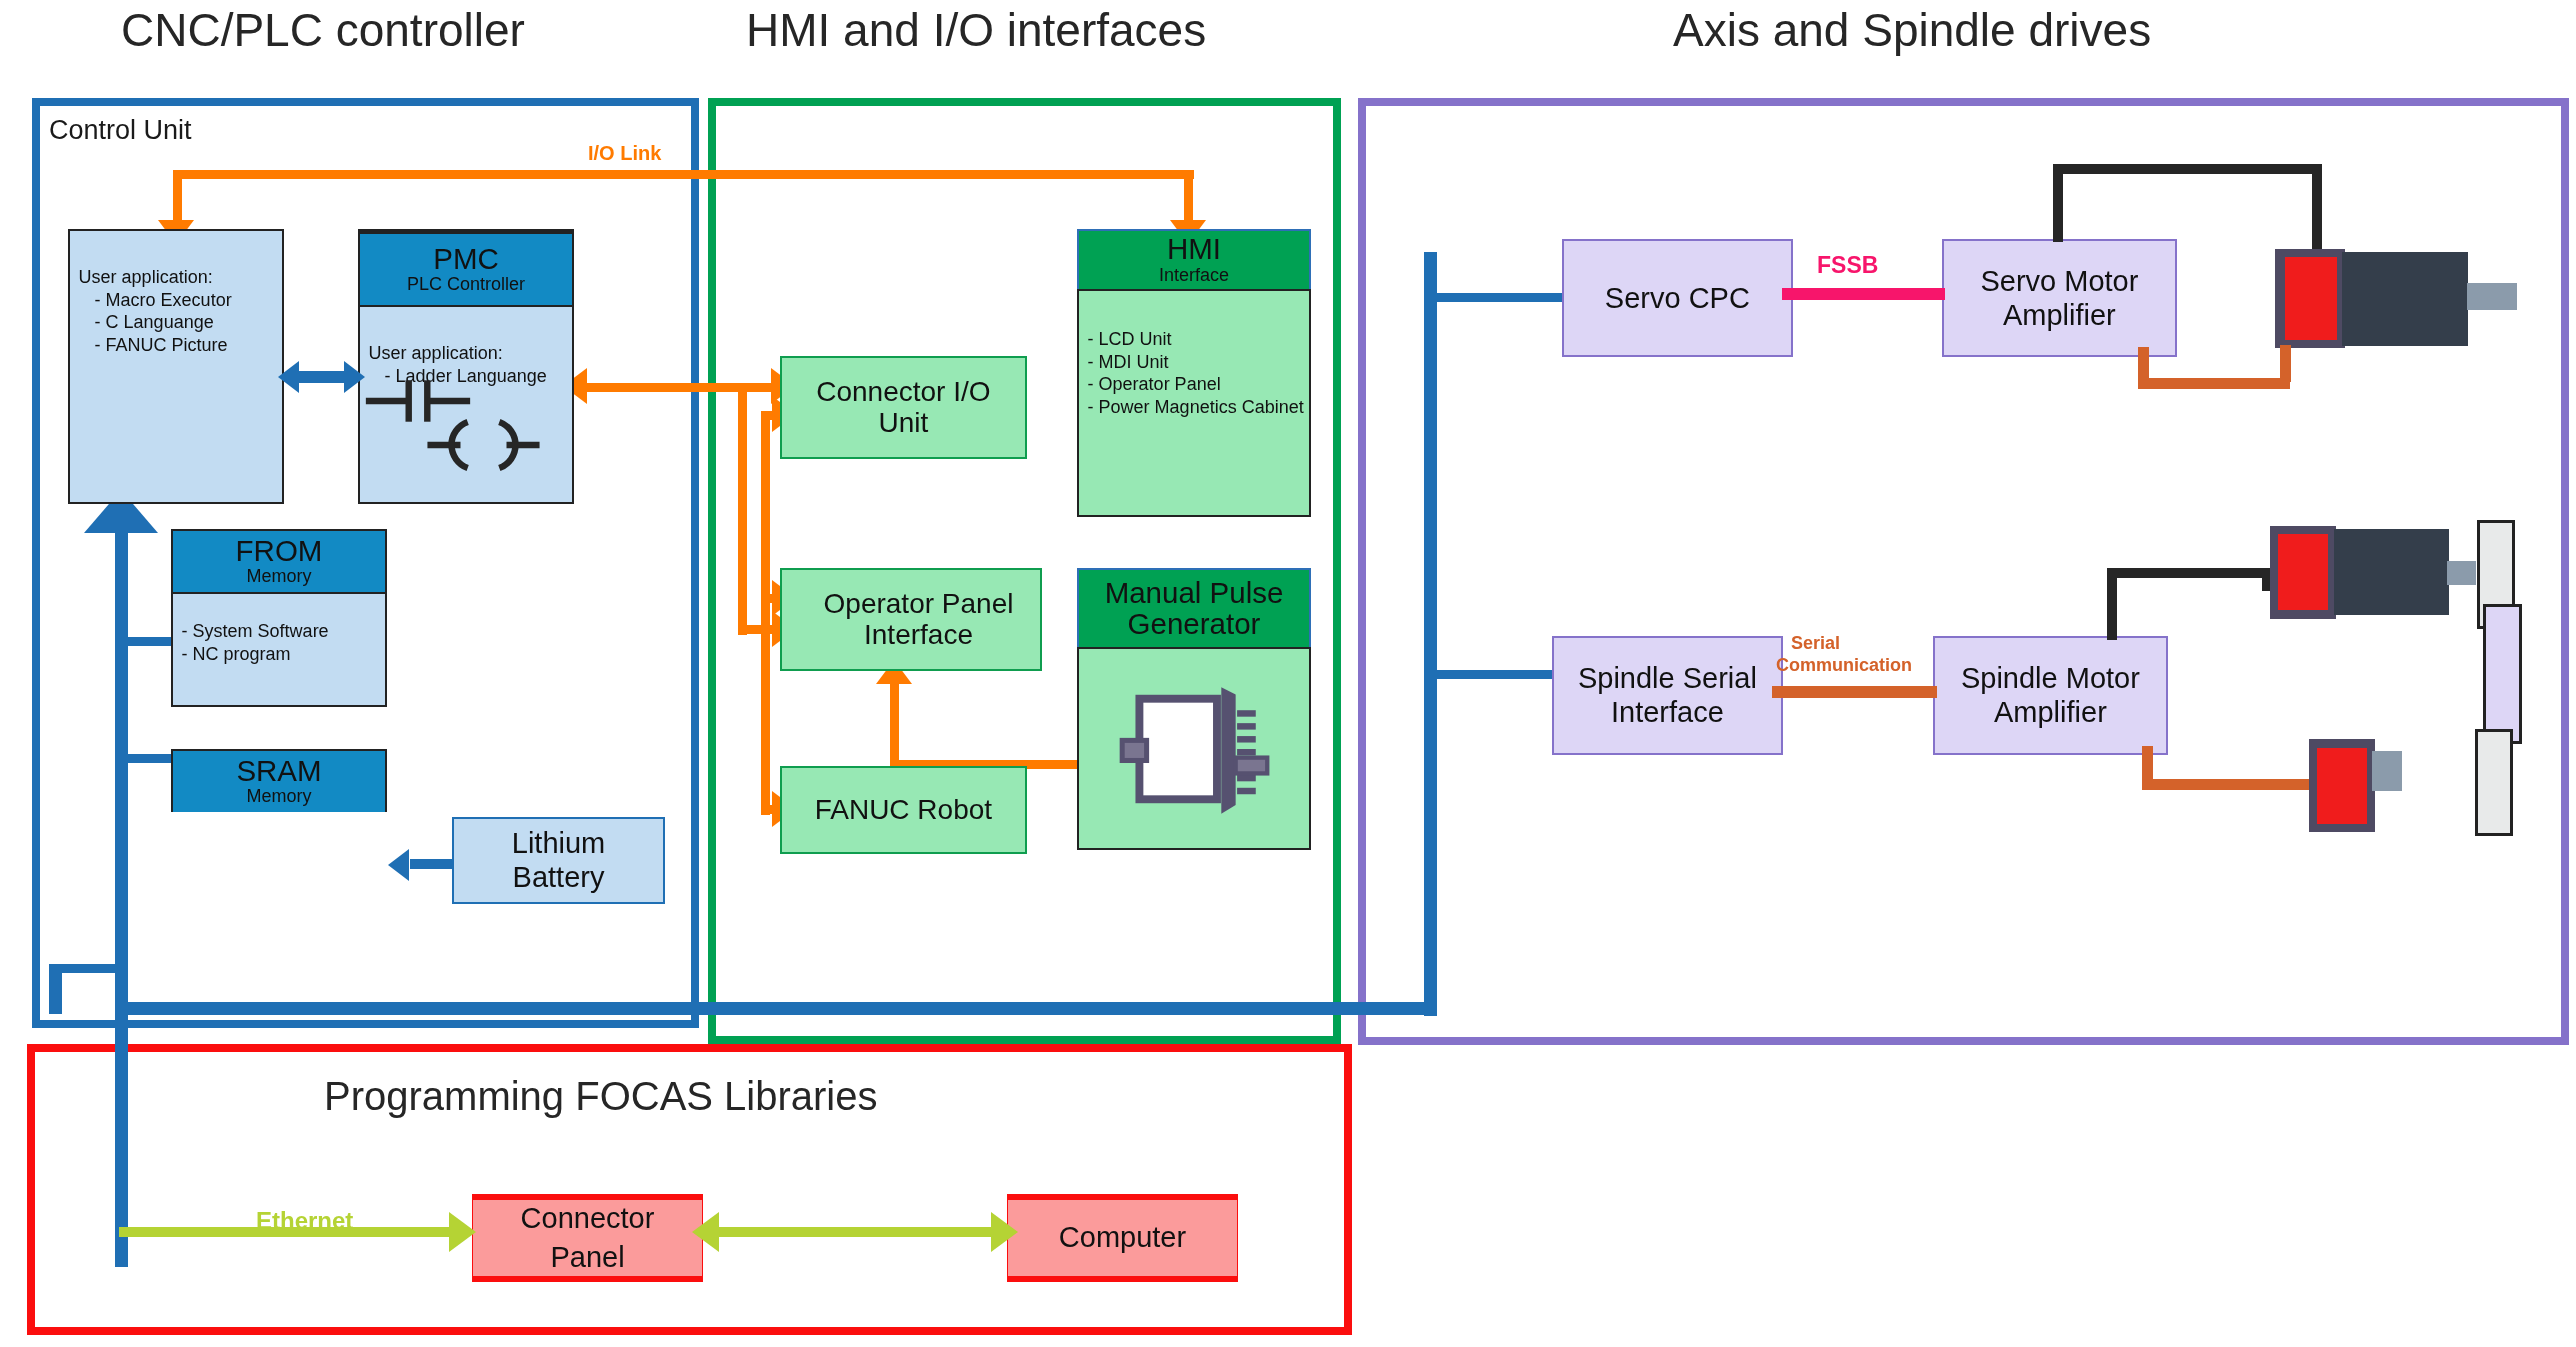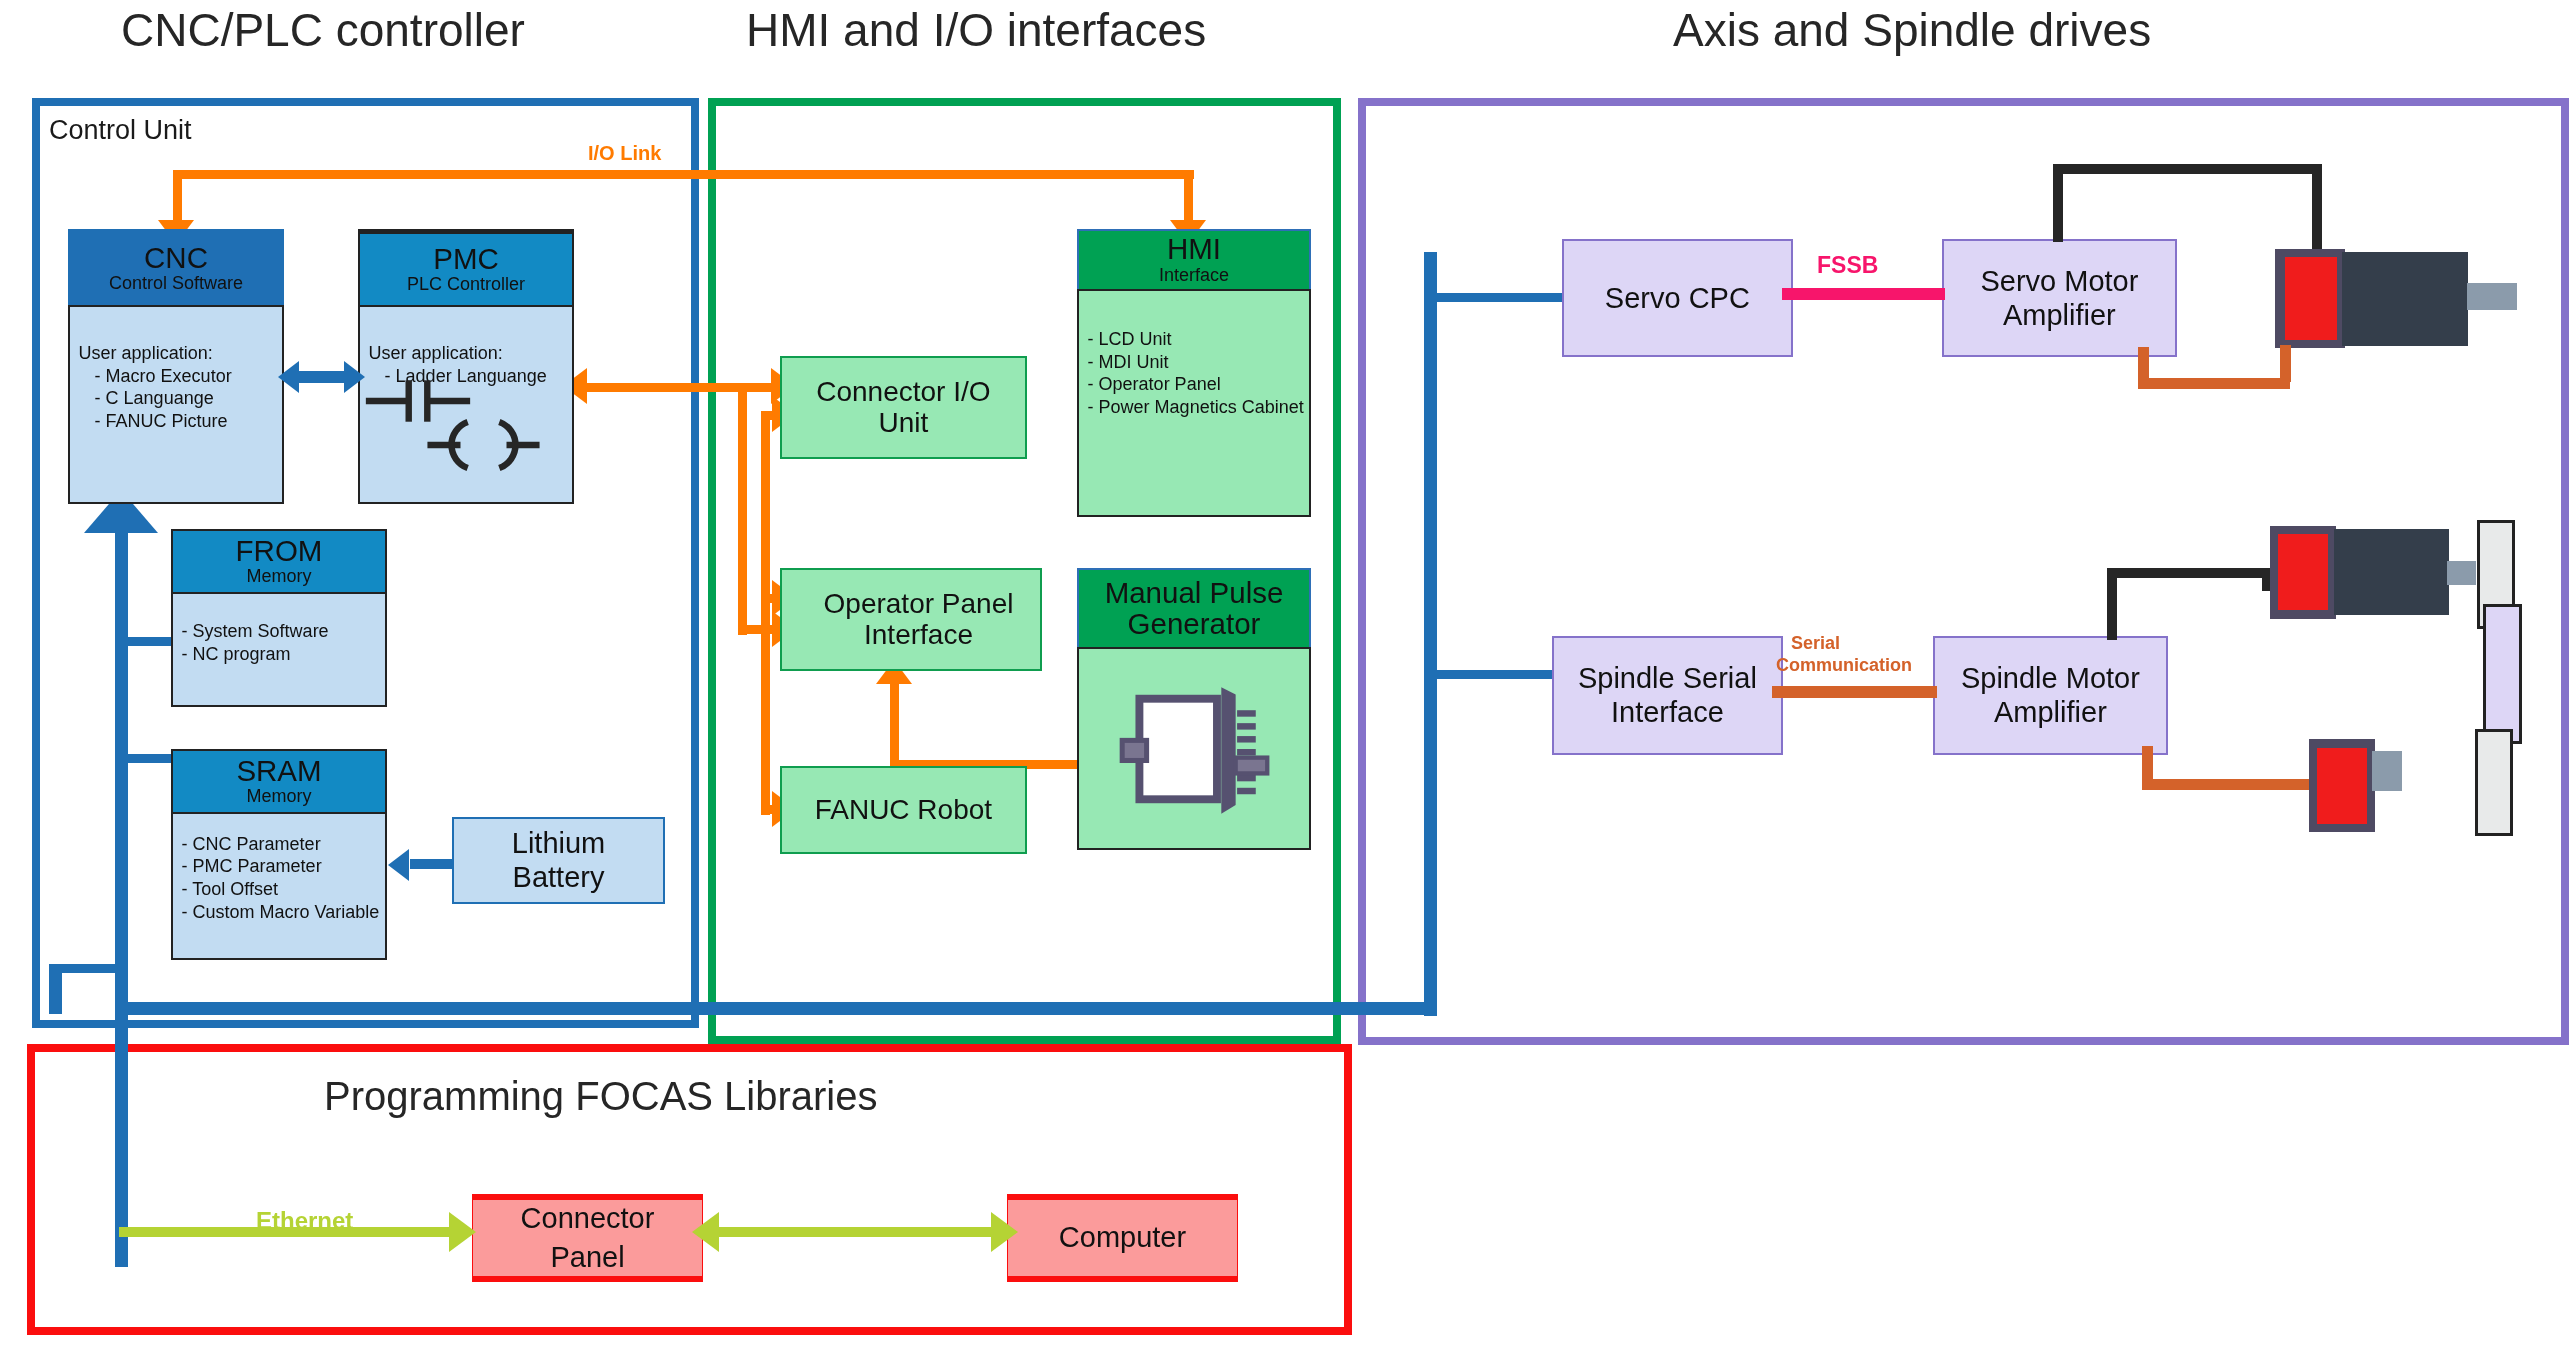--- a/index.html
+++ b/index.html
@@ -135,24 +135,20 @@
 <div class="ah ah-right-or" style="left:772px;top:611px;"></div>
 
 <div class="ln or" style="left:761px;top:594px;width:20px;height:9.3px;"></div>
 <div class="ah ah-right-or" style="left:772px;top:580px;"></div>
 
 <div class="ln or" style="left:890px;top:760px;width:190px;height:9.3px;"></div>
 <div class="ln or" style="left:890px;top:682px;width:9.3px;height:83px;"></div>
 <div class="ah ah-up-or" style="left:876px;top:660px;"></div>
 
 <div class="box" style="left:68px;top:229px;width:216px;height:275px;">
-  <div class="hdr cnc-hdr bl" style="height:76px;border-top-width:3.6px;">
-    <div class="t1">CNC</div>
-    <div class="t2">Control Software</div>
-  </div>
   <div class="bdy cnc-bdy" style="padding-top:35px;">
     <div class="bt">User application:</div>
     <div class="bt" style="padding-left:16px;">- Macro Executor</div>
     <div class="bt" style="padding-left:16px;">- C Languange</div>
     <div class="bt" style="padding-left:16px;">- FANUC Picture</div>
   </div>
 </div>
 
 <div class="box" style="left:358px;top:229px;width:216px;height:275px;">
   <div class="hdr cnc-hdr" style="height:76px;border-top-width:5px;">
@@ -191,26 +187,20 @@
   <div class="bdy cnc-bdy" style="padding-top:26px;">
     <div class="bt">- System Software</div>
     <div class="bt">- NC program</div>
   </div>
 </div>
 
 <div class="box" style="left:171px;top:749px;width:216px;height:211px;">
   <div class="hdr cnc-hdr" style="height:63px;border-top-width:2.2px;">
     <div class="t1">SRAM</div>
     <div class="t2">Memory</div>
-  </div>
-  <div class="bdy cnc-bdy" style="padding-top:18.7px;">
-    <div class="bt">- CNC Parameter</div>
-    <div class="bt">- PMC Parameter</div>
-    <div class="bt">- Tool Offset</div>
-    <div class="bt">- Custom Macro Variable</div>
   </div>
 </div>
 
 <div class="litbox" style="position:absolute;left:452px;top:817px;width:209px;height:83px;">
   <div>
     <span>Lithium</span><br>
     <span>Battery</span>
   </div>
 </div>
 <div class="ln bl" style="left:410px;top:859px;width:43px;height:10px;"></div>

